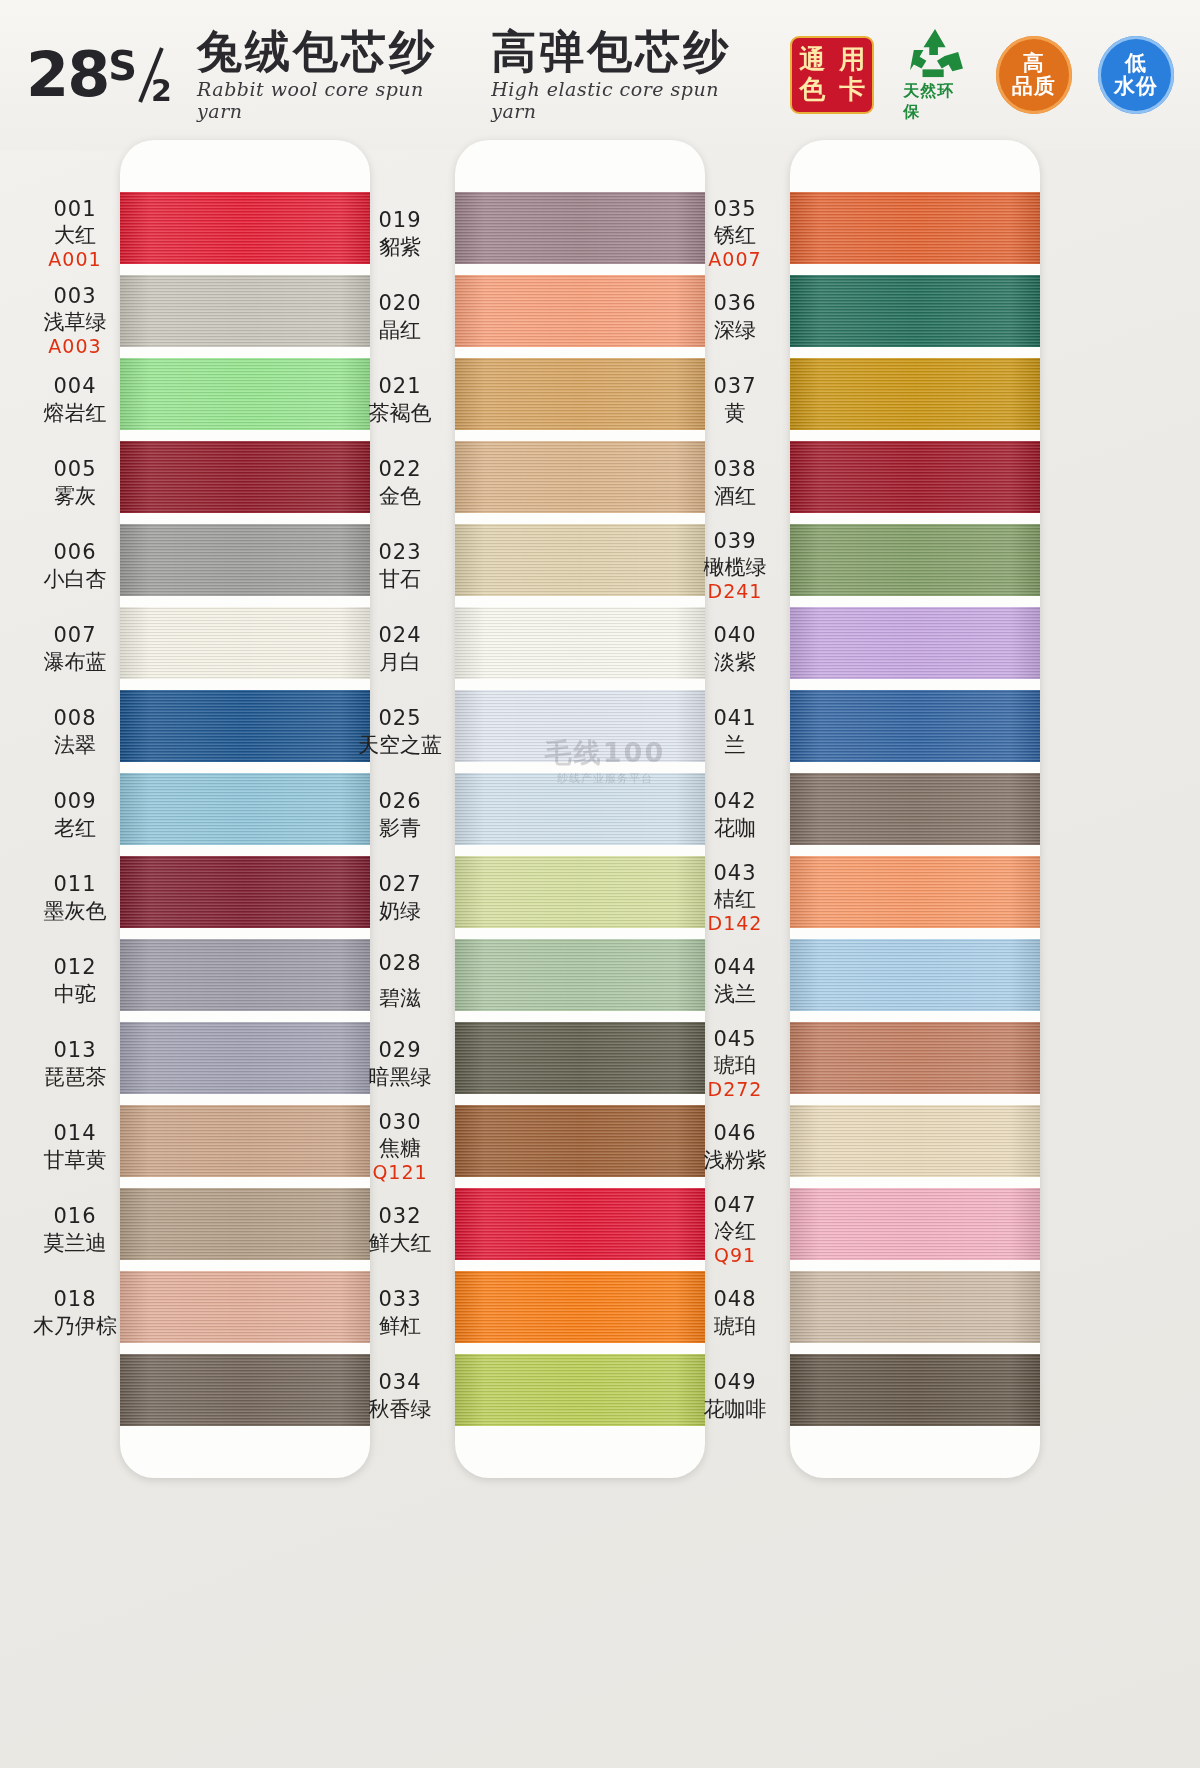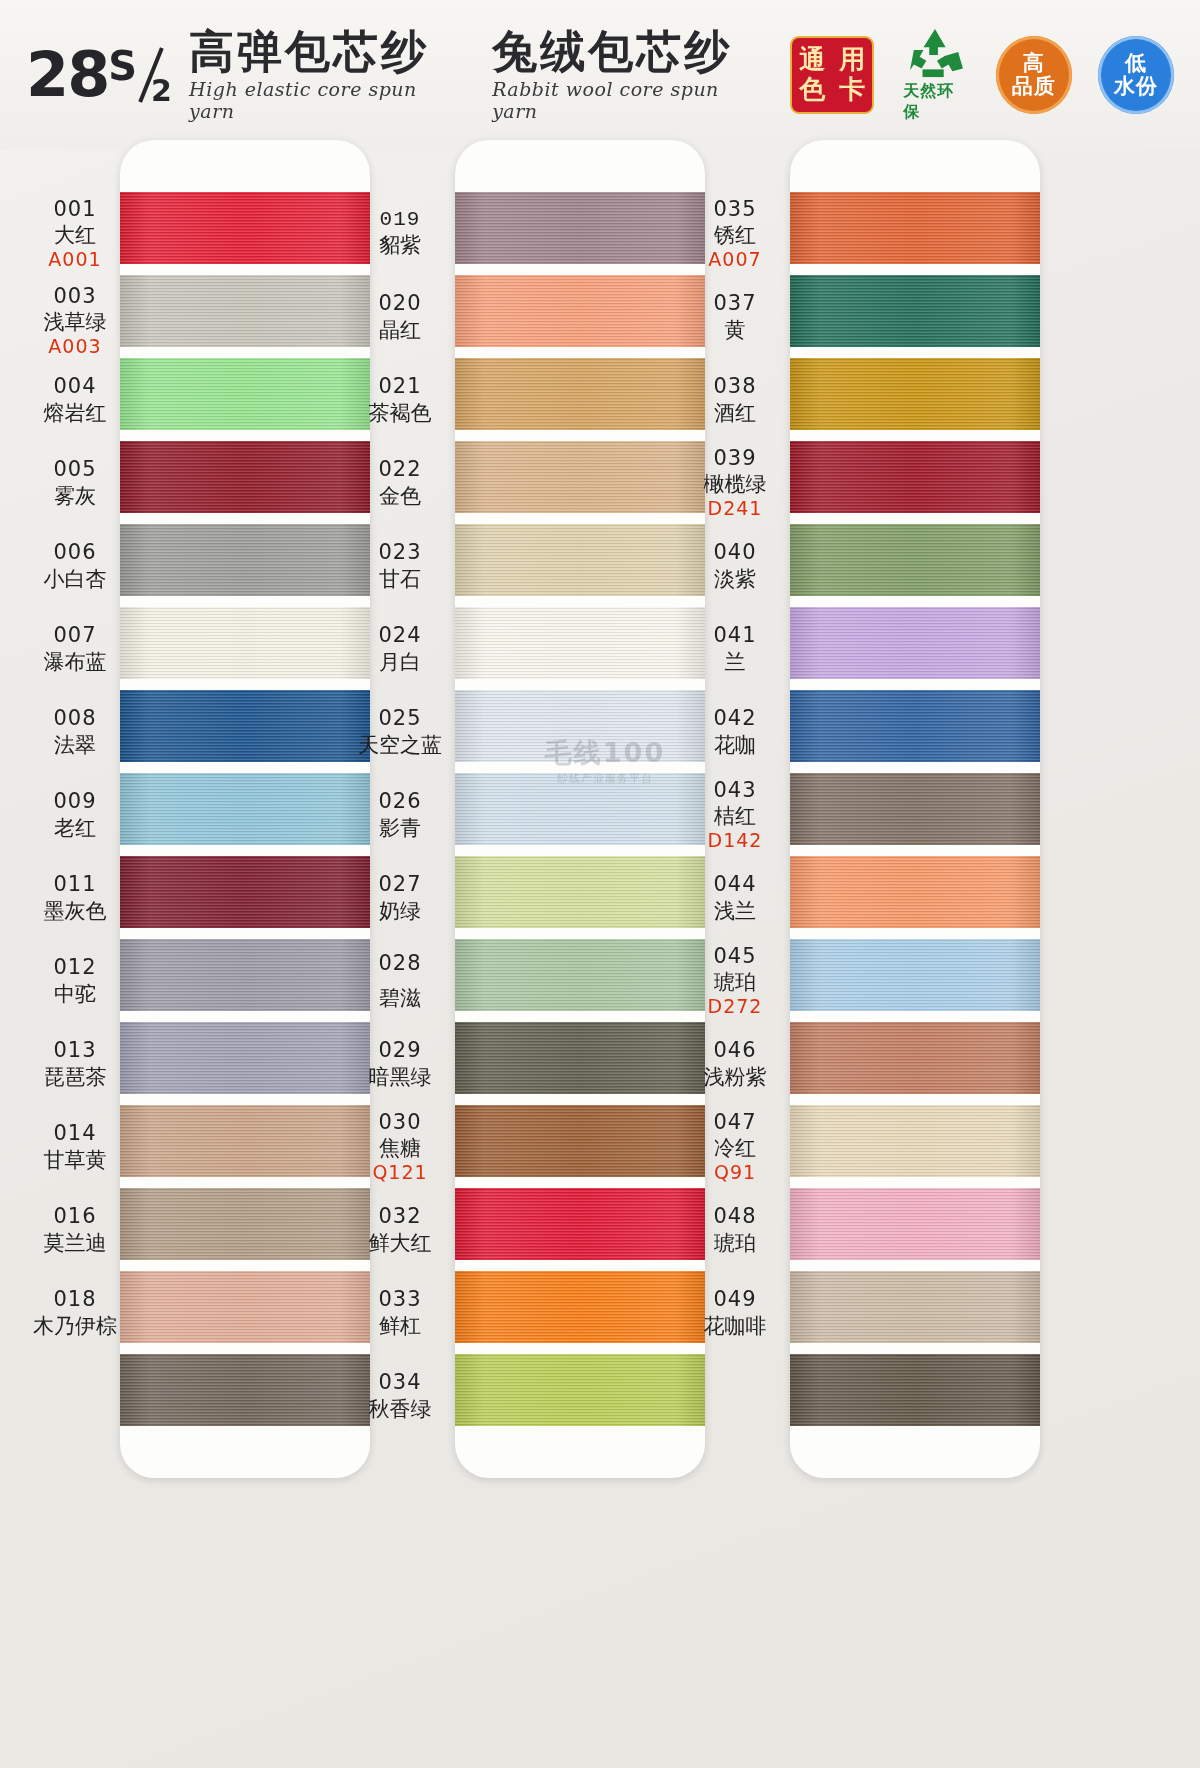--- a/index.html
+++ b/index.html
@@ -128,28 +128,28 @@
 
   <div class="hdr-count">
     <span class="hdr-28">28</span>
     <span class="hdr-s">S</span>
     <span class="hdr-frac">
       <span class="slash"></span>
       <span class="den">2</span>
     </span>
   </div>
 
+  <div class="title-grp second">
+    <div class="title-cn">兔绒包芯纱</div>
+    <div class="title-en">Rabbit wool core spun yarn</div>
+  </div>
+
   <div class="title-grp">
     <div class="title-cn">高弹包芯纱</div>
     <div class="title-en">High elastic core spun yarn</div>
-  </div>
-
-  <div class="title-grp second">
-    <div class="title-cn">兔绒包芯纱</div>
-    <div class="title-en">Rabbit wool core spun yarn</div>
   </div>
 
   <div class="badge-red">
     <span>通</span>
     <span>用</span>
     <span>色</span>
     <span>卡</span>
   </div>
 
   <div class="eco">
@@ -289,21 +289,21 @@
     <div class="lab" style="height: 83px; padding-top: 0px;">
       <div class="lab-code">016</div>
       <div class="lab-name">莫兰迪</div>
     </div>
     <div class="lab" style="height: 83px; padding-top: 0px;">
       <div class="lab-code">018</div>
       <div class="lab-name">木乃伊棕</div>
     </div>
   </div>
 <div class="labels" id="labels2" style="top: 192px;">
-    <div class="lab first" style="height: 83px; padding-top: 0px; font-family: Liberation Mono, monospace;">
+    <div class="lab first" style="height: 83px; padding-top: 0px;">
       <div class="lab-code">019</div>
       <div class="lab-name">貂紫</div>
     </div>
     <div class="lab" style="height: 83px; padding-top: 0px;">
       <div class="lab-code">020</div>
       <div class="lab-name">晶红</div>
     </div>
     <div class="lab" style="height: 83px; padding-top: 0px;">
       <div class="lab-code">021</div>
       <div class="lab-name">茶褐色</div>
@@ -358,20 +358,24 @@
       <div class="lab-name">秋香绿</div>
     </div>
   </div>
 <div class="labels" id="labels3" style="top: 192px;">
     <div class="lab first" style="height: 83px; padding-top: 0px;">
       <div class="lab-code">035</div>
       <div class="lab-name">锈红</div>
       <div class="lab-alt">A007</div>
     </div>
     <div class="lab" style="height: 83px; padding-top: 0px;">
+      <div class="lab-code">036</div>
+      <div class="lab-name">深绿</div>
+    </div>
+    <div class="lab" style="height: 83px; padding-top: 0px;">
       <div class="lab-code">037</div>
       <div class="lab-name">黄</div>
     </div>
     <div class="lab" style="height: 83px; padding-top: 0px;">
       <div class="lab-code">038</div>
       <div class="lab-name">酒红</div>
     </div>
     <div class="lab" style="height: 83px; padding-top: 0px;">
       <div class="lab-code">039</div>
       <div class="lab-name">橄榄绿</div>

